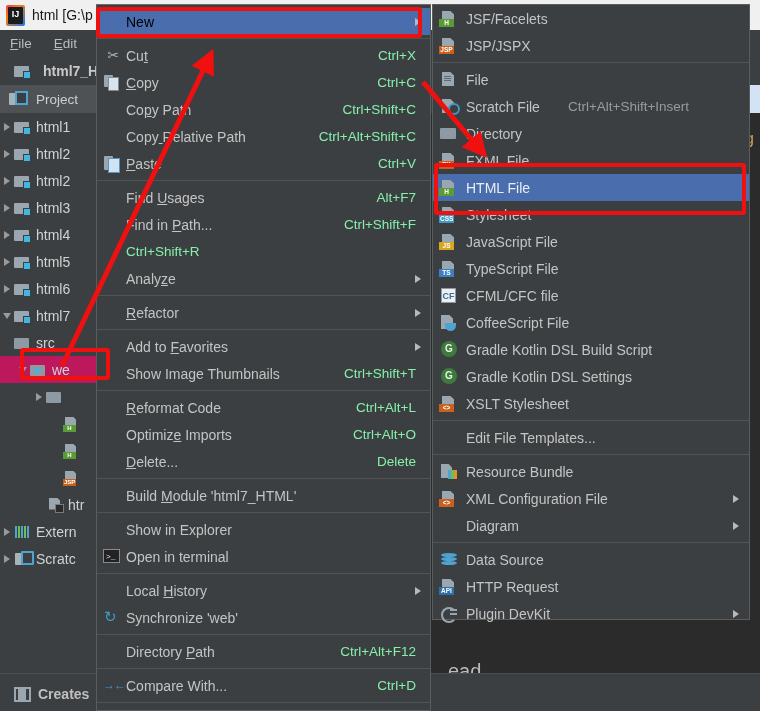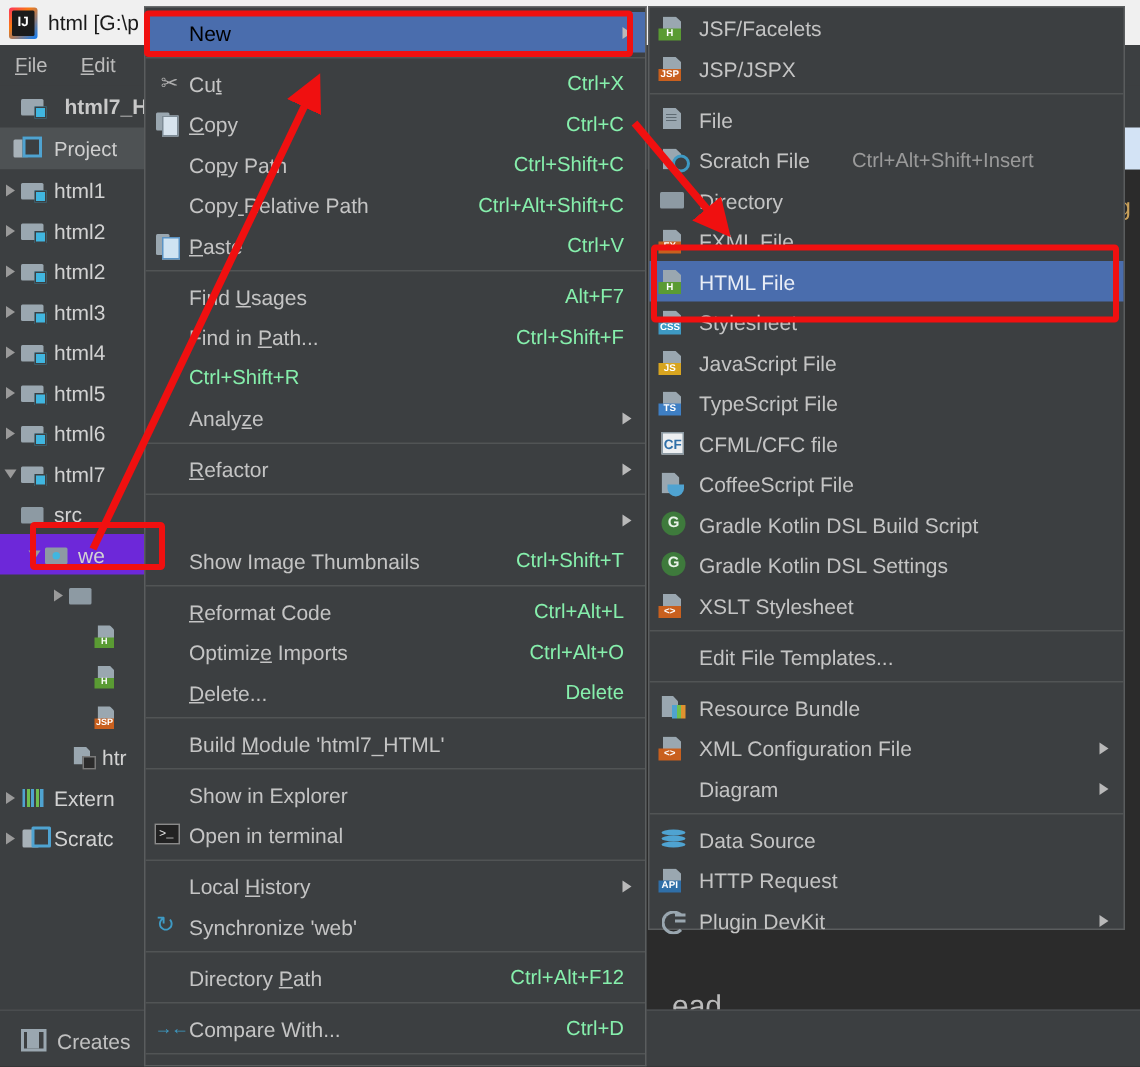--- a/index.html
+++ b/index.html
@@ -55,21 +55,21 @@
   .project-tab .lbl{ font-size:13.5px; color:#CFCFCF; }
 
   .tree {
     position:absolute; left:0; top:113px; width:96px; height:560px;
     background:#3C3F41; overflow:hidden;
   }
   .tree-row{
     height:27px; display:flex; align-items:center; position:relative;
     white-space:nowrap; font-size:14px; color:#D2D2D2;
   }
-  .tree-row.sel{ background:#6d28d9; }
+  .tree-row.sel{ background:#be185d; }
   .tw{ width:14px; flex:0 0 14px; display:flex; align-items:center; justify-content:center; }
   .arrow-r{ width:0;height:0;border-left:6px solid #9A9A9A;border-top:4px solid transparent;border-bottom:4px solid transparent;}
   .arrow-d{ width:0;height:0;border-top:6px solid #9A9A9A;border-left:4px solid transparent;border-right:4px solid transparent;}
 
   .ic{ width:17px; flex:0 0 17px; height:16px; position:relative; margin-right:5px; }
   
   .ic-modfolder::before{content:"";position:absolute;left:0;top:3px;width:15px;height:11px;background:#9AA7B0;border-radius:1px;}
   .ic-modfolder::after{content:"";position:absolute;left:9px;top:8px;width:6px;height:6px;background:#40B6E0;border:1px solid #3C3F41;}
   
   .ic-folder::before{content:"";position:absolute;left:0;top:3px;width:15px;height:11px;background:#8D9AA3;border-radius:1px;}
@@ -113,22 +113,22 @@
     position:absolute; left:745px; top:130px; font-size:16px; color:#C8A05A;
   }
   .ghost-ead{
     position:absolute; left:448px; top:660px; font-size:20px; color:#BBBBBB;
   }
   .status-bar{
     position:absolute; left:0; top:673px; width:760px; height:38px; background:#3C3F41;
     border-top:1px solid #4A4D4F;
   }
   .status-hint{
-    position:absolute; left:14px; top:686px; display:flex; gap:7px;
-    font-size:14px; color:#C0C0C0; white-space:nowrap;
+    position:absolute; left:14px; top:686px; display:flex; align-items:center; gap:7px;
+    font-size:14px; color:#C0C0C0; white-space:nowrap;font-weight:bold;
   }
   .ic-window{width:17px;height:15px;position:relative;}
   .ic-window::before{content:"";position:absolute;inset:0;border:2px solid #9AA7B0;}
   .ic-window::after{content:"";position:absolute;left:4px;top:2px;width:8px;height:11px;background:#9AA7B0;}
   .status-prog{
     position:absolute;left:0px;top:673px;width:96px;height:9px;background:#4A4D4F;
   }
 
   
   .ctxmenu{
@@ -436,20 +436,21 @@
       </div>
       <div class="msep"></div>
       <div class="mi">
         <span class="mic"></span>
         <span class="mlabel"><span><u>R</u>efactor</span></span>
         <span class="msub"></span>
       </div>
       <div class="msep"></div>
       <div class="mi">
         <span class="mic"></span>
+        <span class="mlabel"><span>Add to <u>F</u>avorites</span></span>
         <span class="msub"></span>
       </div>
       <div class="mi">
         <span class="mic"></span>
         <span class="mlabel"><span>Show Image Thumbnails</span></span>
         <span class="mkey">Ctrl+Shift+T</span>
       </div>
       <div class="msep"></div>
       <div class="mi">
         <span class="mic"></span>

